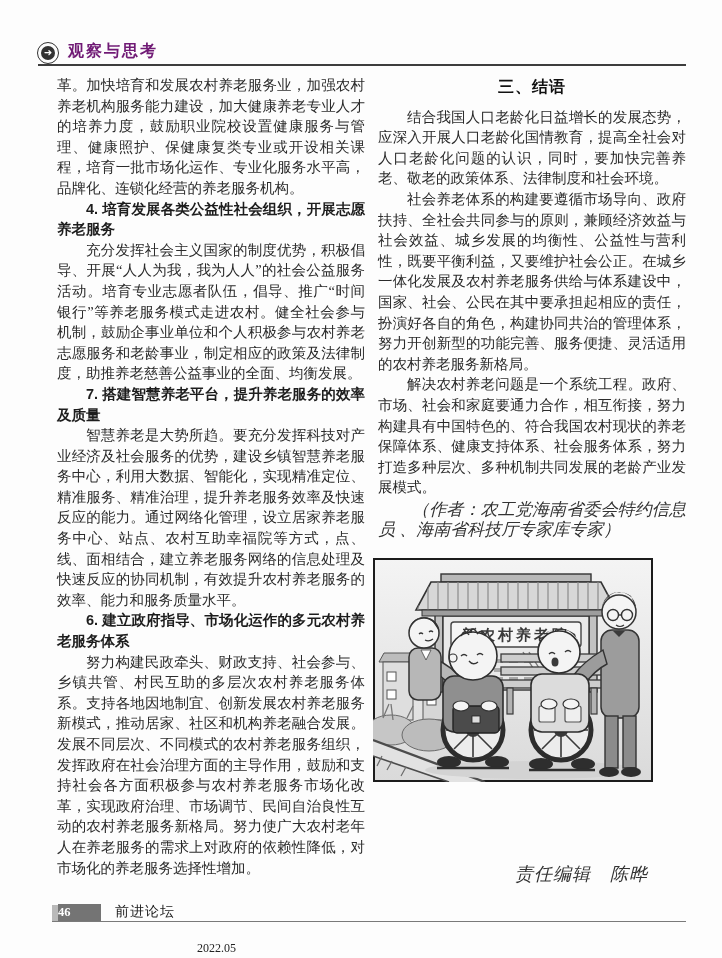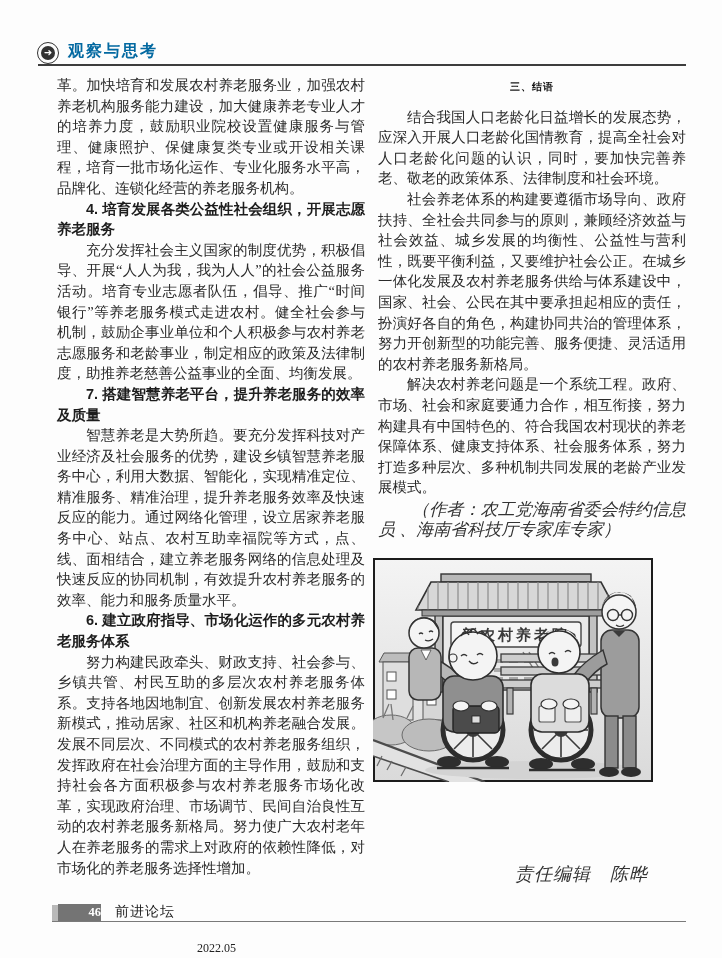--- a/index.html
+++ b/index.html
@@ -12,43 +12,43 @@
   }
   
   .hdr-icon{position:absolute;left:37px;top:42px;width:22px;height:22px;
     border:1.6px solid #333;border-radius:50%;box-sizing:border-box;
     display:flex;align-items:center;justify-content:center;}
   .hdr-icon-inner{width:14px;height:14px;border-radius:50%;background:#333;
     color:#fff;font-size:10px;line-height:14px;text-align:center;
     font-family:"DejaVu Sans",sans-serif;}
   .hdr-title{position:absolute;left:68px;top:41px;
     font-family:"Liberation Sans","DejaVu Sans",sans-serif;
-    font-weight:bold;font-size:16px;letter-spacing:2px;color:#0369a1;}
+    font-weight:bold;font-size:16px;letter-spacing:2px;color:#701a75;}
   .hdr-rule{position:absolute;left:38px;top:64px;width:648px;height:2px;background:#3d3d3d;}
   
   .col{position:absolute;width:308px;font-size:14.5px;line-height:20.6px;
     text-align:justify;text-justify:inter-ideograph;}
   .col-left{left:57px;top:75px;}
   .col-right{left:378px;top:77px;}
   .col p{margin:0;}
   .indent{text-indent:2em;}
   .sec-head{font-family:"Liberation Sans","DejaVu Sans",sans-serif;
     font-weight:bold;color:#1d1d1d;text-indent:2em;}
   .concl-head{font-family:"Liberation Sans","DejaVu Sans",sans-serif;
-    font-weight:bold;font-size:10px;text-align:center;text-indent:0;
+    font-weight:bold;font-size:16px;text-align:center;text-indent:0;
     color:#111;margin:0 0 9px 0 !important;letter-spacing:1px;}
   .author-note{font-style:italic;font-size:17px;color:#333;margin-top:2px !important;}
   
   .figure{position:absolute;left:373px;top:558px;width:280px;height:224px;}
   .editor-line{position:absolute;left:380px;top:862px;width:268px;
     text-align:right;font-style:italic;font-size:18px;color:#333;letter-spacing:1px;}
   
   .ft-badge-shadow{position:absolute;left:52px;top:905px;width:6px;height:16px;background:#b9b9b9;}
   .ft-badge{position:absolute;left:58px;top:904px;width:43px;height:17px;background:#747474;
-    color:#fff;font-weight:bold;font-size:12.5px;line-height:17px;text-align:right;}
+    color:#fff;font-weight:bold;font-size:12.5px;line-height:17px;text-align:left;}
   .ft-journal{position:absolute;left:115px;top:903px;font-weight:normal;font-size:14px;color:#222;letter-spacing:1px;}
   .ft-issue{position:absolute;left:197px;top:941px;font-size:12px;color:#222;text-align:center;}
   .ft-rule{position:absolute;left:52px;top:921px;width:634px;height:1px;background:#7a7a7a;}
 </style>
 </head>
 <body>
 
 <div class="page">
 
   <div class="hdr-icon">

